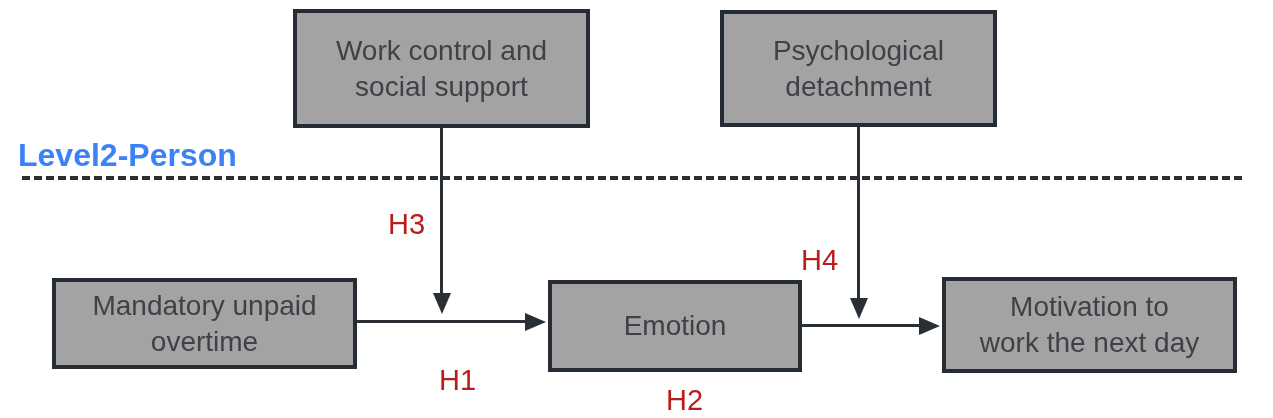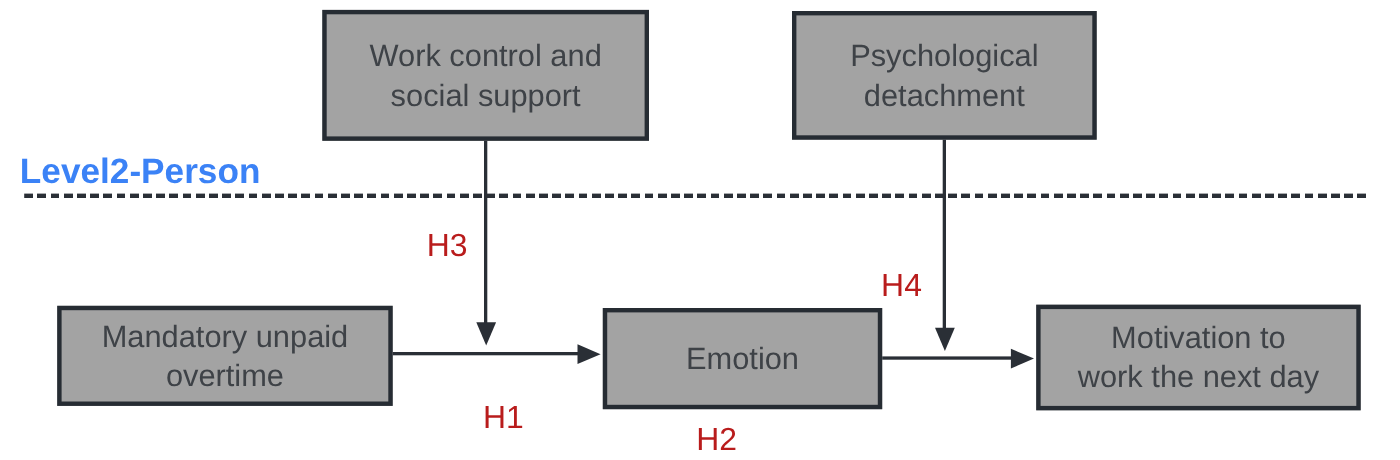--- a/index.html
+++ b/index.html
@@ -97,21 +97,21 @@
   #label-h4 { left: 801px; top: 210px; margin-top: 36px; }
 
   
   #h1-line { left: 357px; top: 320px; width: 170px; height: 3px; }
   #h1-head { left: 525px; top: 313px; }
   #label-h1 { left: 439px; top: 366px; }
 
   
   #h2-line { left: 802px; top: 324px; width: 119px; height: 3px; }
   #h2-head { left: 919px; top: 317px; }
-  #label-h2 { left: 633px; top: 386px; }
+  #label-h2 { left: 666px; top: 386px; }
 </style>
 </head>
 <body>
 
 <div id="stage">
 
   <div class="level-label" id="label-level2">Level2-Person</div>
   <div class="divider"></div>
 
   <div class="node" id="box-work-control">Work control and

